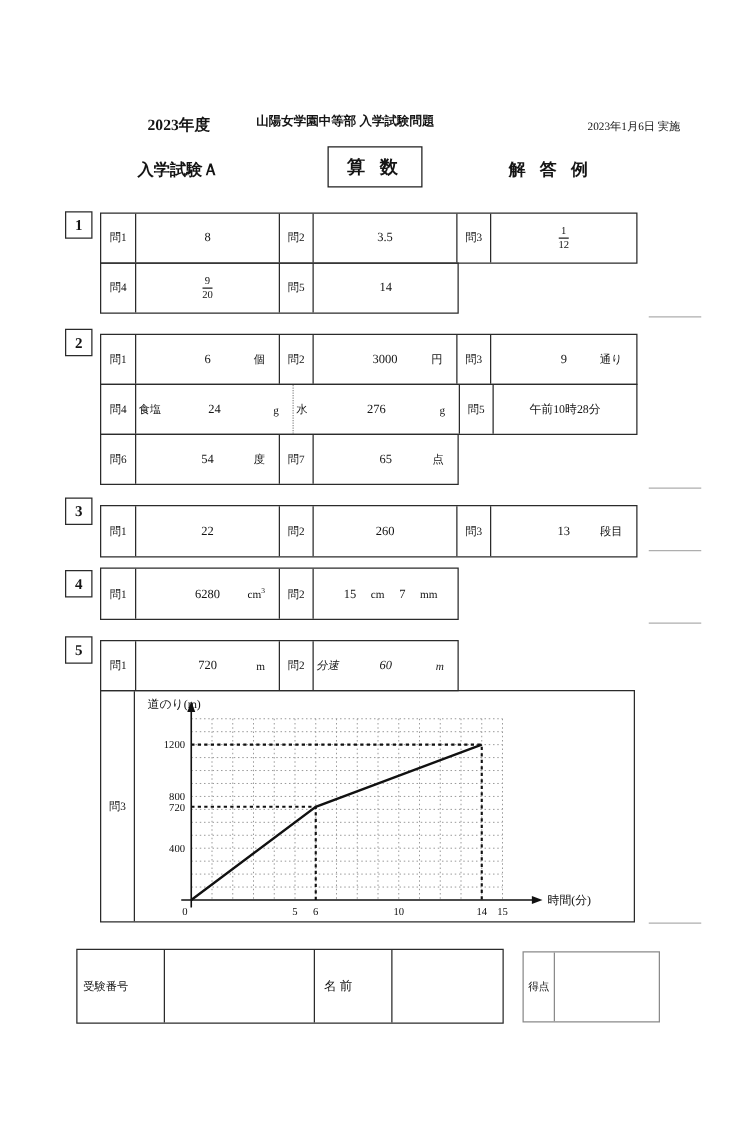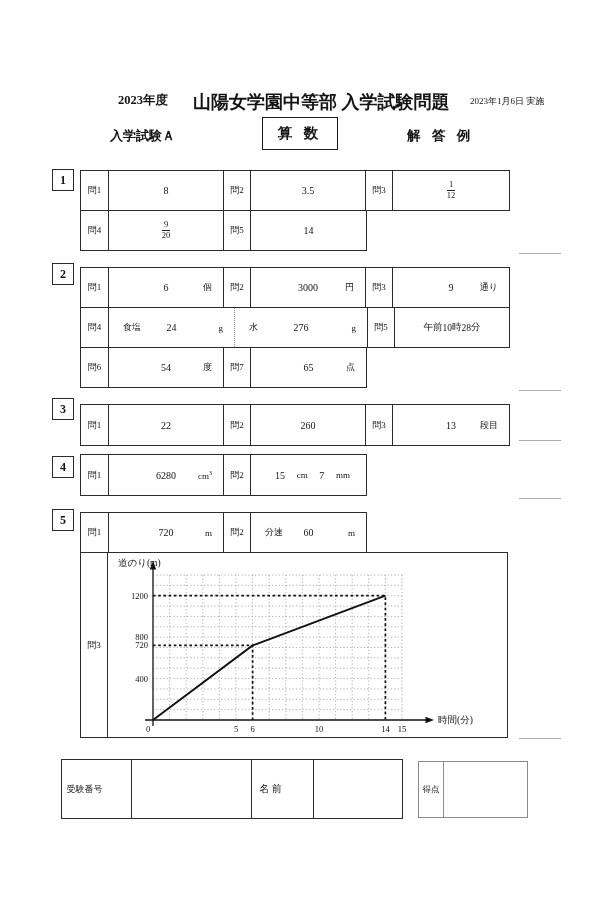--- a/index.html
+++ b/index.html
@@ -10,21 +10,21 @@
   .row{position:absolute;display:flex;box-sizing:border-box;border:1.6px solid #2b2b2b;}
   .cell{box-sizing:border-box;position:relative;display:flex;align-items:center;justify-content:center;
         font-size:10px;}
   .cell.q{font-size:9px;}
   .cell.q:not(:first-child){border-left:1.6px solid #2b2b2b;}
   .cell.a{border-left:1px solid #2b2b2b;}
   .cell.part1{border-left:1px solid #2b2b2b;}
   .cell.part2{border-left:1px dotted #909090;}
   .ctr{position:absolute;left:0;right:0;text-align:center;}
   .unit-r{position:absolute;right:11px;font-size:9px;white-space:nowrap;}
-  .left-lbl{position:absolute;left:14px;font-size:9px;white-space:nowrap;}
+  .left-lbl{position:absolute;left:2px;font-size:9px;white-space:nowrap;}
   .frac{display:inline-flex;flex-direction:column;align-items:center;font-size:8.5px;line-height:1.15;}
   .frac .fn{border-bottom:1px solid #222;padding:0 2px;}
   .unit-r sup{font-size:6px;}
   .spread{justify-content:space-between;padding:0 16px 0 24px;}
   .sb{padding:0 10px;}
   .numbox{position:absolute;width:20px;height:20px;border:1.4px solid #2b2b2b;display:flex;
           align-items:center;justify-content:center;font-size:12px;font-weight:bold;background:#fff;}
   .mark{position:absolute;width:42px;height:1px;background:#aeaeae;}
   
   .h-bold{font-weight:bold;white-space:nowrap;}
@@ -42,21 +42,21 @@
   .ah{fill:#111;}
   .tick{font-size:8.5px;fill:#111;font-family:"Liberation Serif","DejaVu Serif",serif;}
   .albl{font-size:9.5px;fill:#111;font-family:"Liberation Serif","DejaVu Serif",serif;}
 </style>
 </head>
 <body>
 
 <div class="page">
 
   <div class="abs h-bold" style="left:118px;top:92px;font-size:12.5px;">2023年度</div>
-  <div class="abs h-bold" style="left:193px;top:90px;font-size:18px;">山陽女学園中等部 入学試験問題</div>
+  <div class="abs h-bold" style="left:205px;top:90px;font-size:10px;">山陽女学園中等部 入学試験問題</div>
   <div class="abs" style="left:470px;top:95px;font-size:9px;white-space:nowrap;">2023年1月6日 実施</div>
   <div class="abs h-bold" style="left:110px;top:127px;font-size:13px;">入学試験Ａ</div>
   <div class="subjbox" style="left:262px;top:117px;width:74px;height:31px;">
     <span class="h-bold" style="font-size:14.5px;letter-spacing:4px;">算 数</span>
   </div>
   <div class="abs h-bold" style="left:407px;top:127px;font-size:13.5px;letter-spacing:4px;">解 答 例</div>
 
   <div class="numbox" style="left:52px;top:169px;">1</div>
   <div class="row" style="left:80px;top:170px;width:430px;height:41px;">
     <div class="cell q" style="width:27px;">問1</div>
@@ -175,21 +175,21 @@
   </div>
 
   <div class="numbox" style="left:52px;top:509px;">5</div>
   <div class="row" style="left:80px;top:512px;width:287px;height:41px;">
     <div class="cell q" style="width:27px;">問1</div>
     <div class="cell a" style="width:115px;">
         <span class="ctr">720</span>
         <span class="unit-r">m</span>
       </div>
     <div class="cell q" style="width:27px;">問2</div>
-    <div class="cell a" style="flex:1;">
+    <div class="cell a" style="flex:1;font-style:italic;">
       <span class="left-lbl">分速</span>
       <span class="ctr">60</span>
       <span class="unit-r">m</span>
     </div>
   </div>
   <div class="row" style="left:80px;top:552px;width:428px;height:186px;">
     <div class="cell q" style="width:27px;border-right:1px solid #2b2b2b;">問3</div>
     <div class="cell" style="flex:1;"></div>
   </div>
   <svg class="abs" id="graph-svg" style="left:108px;top:552px;" width="398" height="184" viewBox="0 0 398 184">

